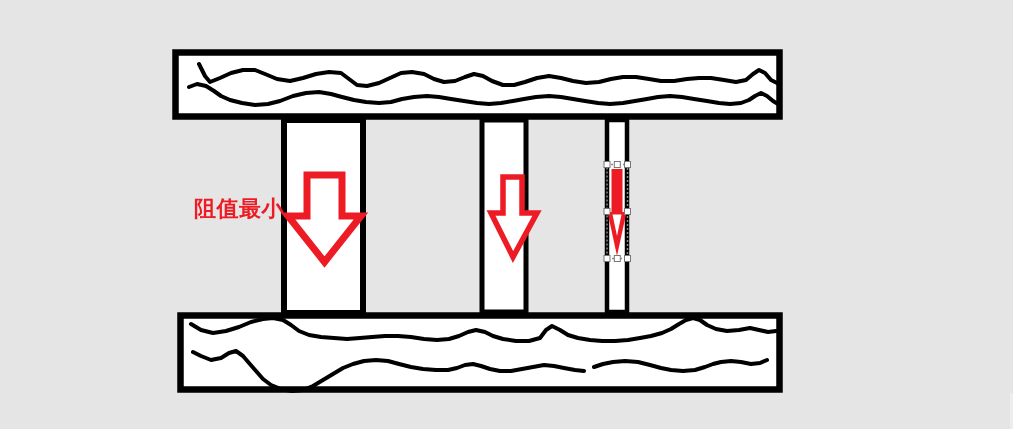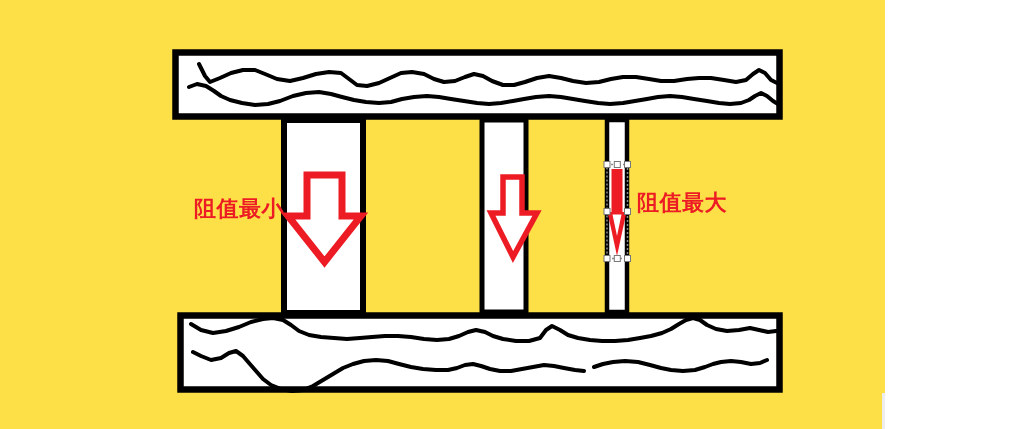--- a/index.html
+++ b/index.html
@@ -1,20 +1,20 @@
 <!DOCTYPE html>
 <html><head>
 <meta charset="utf-8">
 <style>
   html, body { margin: 0; padding: 0; background: #ffffff; }
   .canvas {
     position: relative;
-    width: 885px;
+    width: 1013px;
     height: 429px;
-    background: #fde047;
+    background: #e5e5e5;
     overflow: hidden;
     font-family: "DejaVu Sans", "Liberation Sans", sans-serif;
   }
   .drawing-layer {
     position: absolute;
     left: 0; top: 0;
   }
   .label {
     position: absolute;
     color: #ed1c24;
@@ -72,16 +72,15 @@
       <rect class="handle" x="624.5" y="161.5" width="6" height="6" fill="#ffffff" stroke="#777777" stroke-width="1"></rect>
       <rect class="handle" x="604" y="208.5" width="6" height="6" fill="#ffffff" stroke="#777777" stroke-width="1"></rect>
       <rect class="handle" x="624.5" y="208.5" width="6" height="6" fill="#ffffff" stroke="#777777" stroke-width="1"></rect>
       <rect class="handle" x="604" y="255.5" width="6" height="6" fill="#ffffff" stroke="#777777" stroke-width="1"></rect>
       <rect class="handle" x="614.3" y="255.5" width="6" height="6" fill="#ffffff" stroke="#777777" stroke-width="1"></rect>
       <rect class="handle" x="624.5" y="255.5" width="6" height="6" fill="#ffffff" stroke="#777777" stroke-width="1"></rect>
     </g>
   </svg>
 
   <div class="label label-min">阻值最小</div>
-  <div class="label label-max">阻值最大</div>
 
   <div class="edge-artifact"></div>
 </div>
 
 </body></html>

